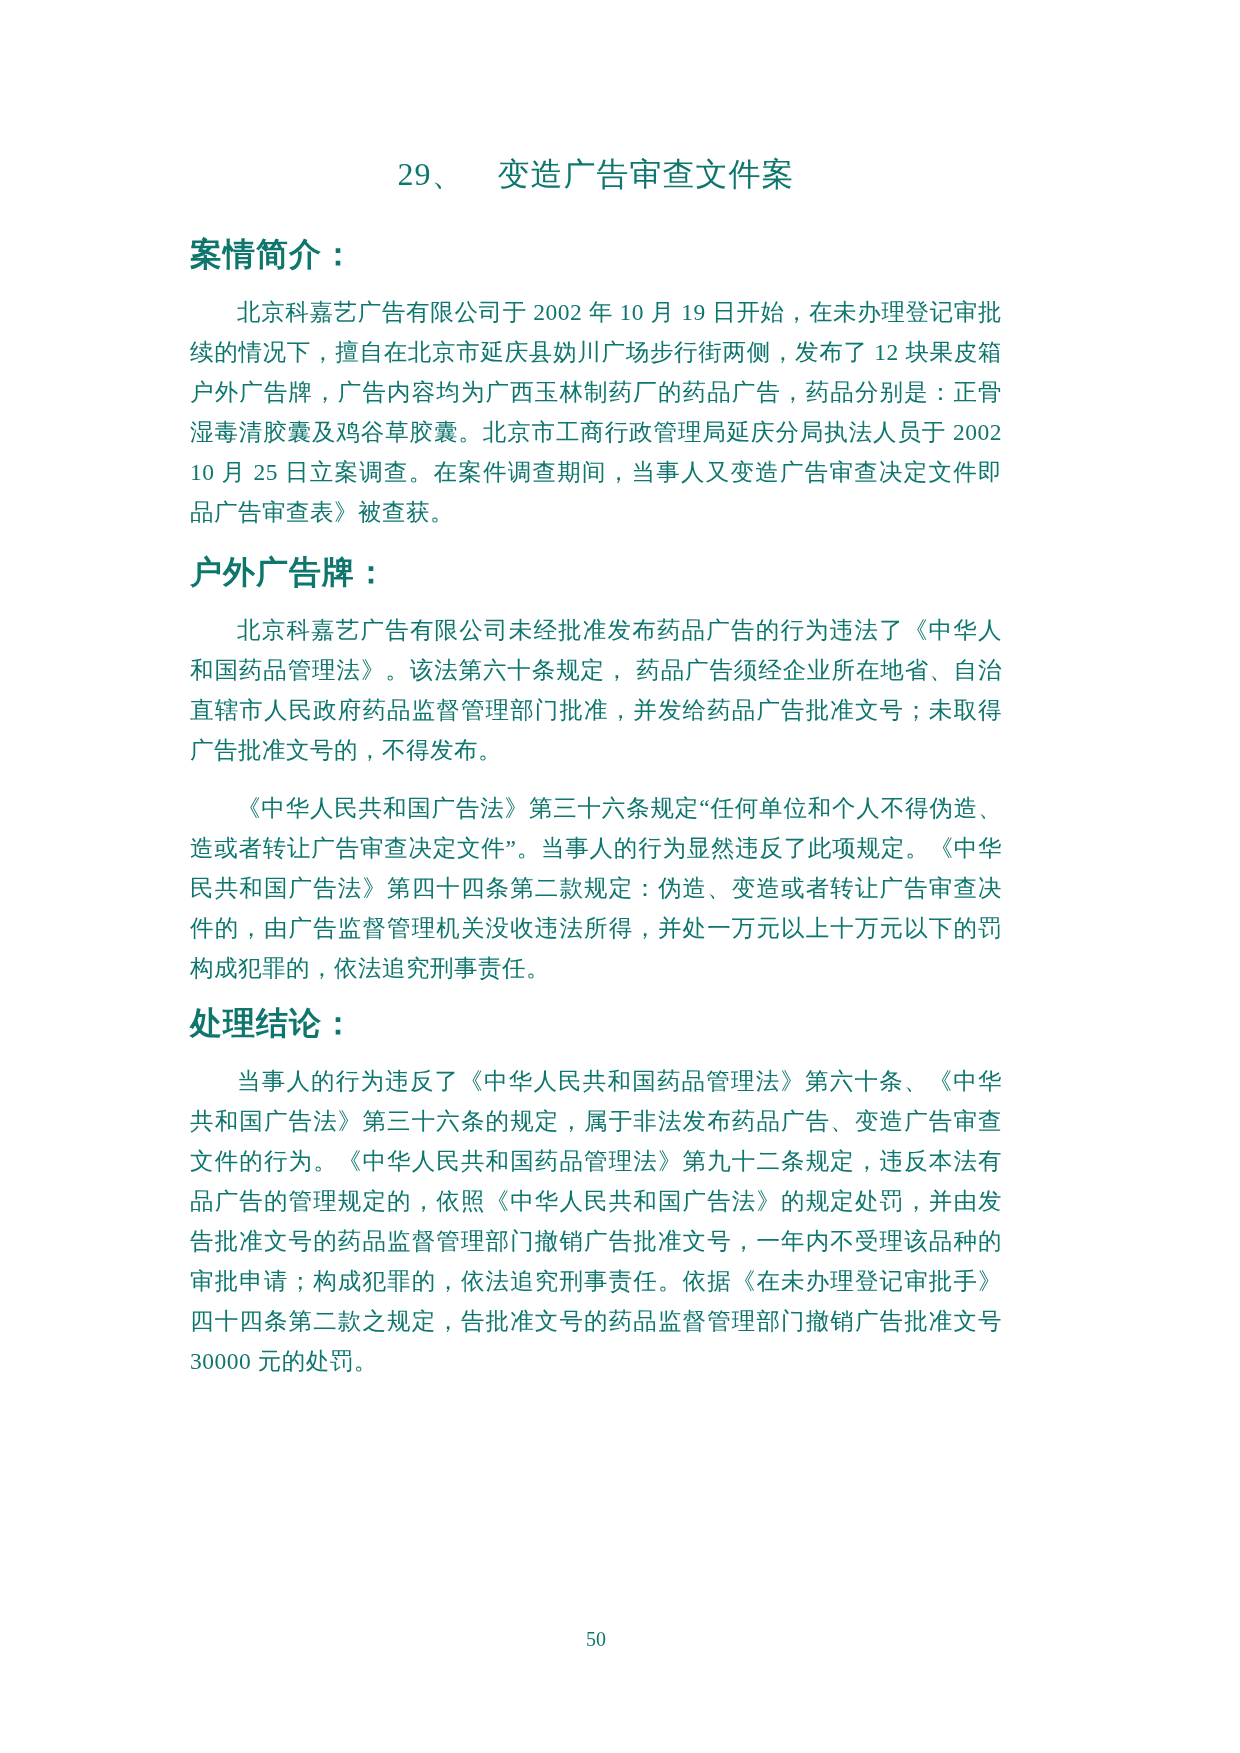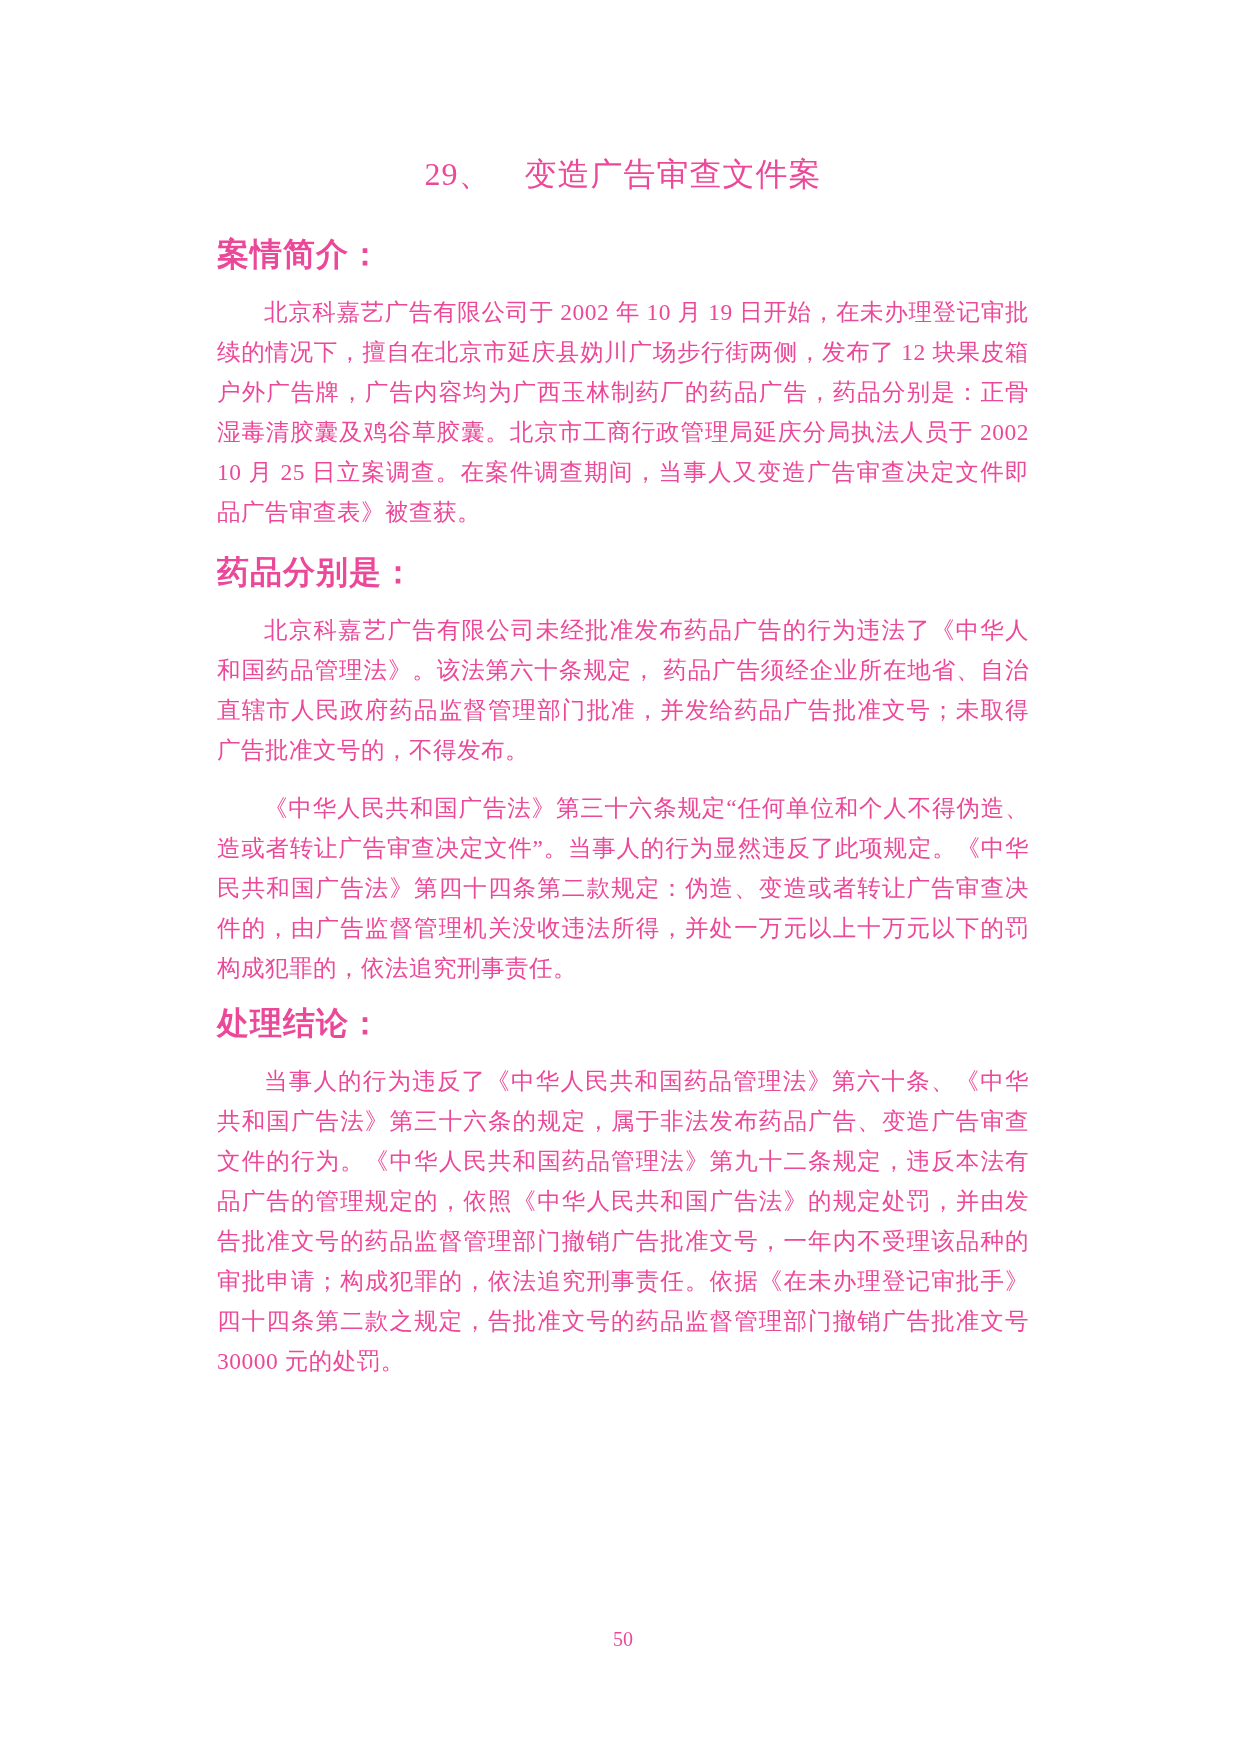--- a/index.html
+++ b/index.html
@@ -1,24 +1,23 @@
 <!DOCTYPE html>
 <html><head>
 <meta charset="utf-8">
 <style>
   html, body { margin: 0; padding: 0; background: #ffffff; }
   .page {
     position: relative;
     width: 1192px;
     height: 1753px;
     background: #ffffff;
-    color: #ec4899;
+    color: #0f766e;
     font-family: "Liberation Serif", "DejaVu Serif", serif;
     overflow: hidden;
-    margin-left: 27px;
   }
   .content { padding: 152px 190px 0 190px; }
 
   h1.doc-title {
     margin: 0;
     font-size: 32px;
     line-height: 44px;
     font-weight: 400;
     text-align: center;
     letter-spacing: 1px;
@@ -78,21 +77,21 @@
         <div class="line first">北京科嘉艺广告有限公司于 2002 年 10 月 19 日开始，在未办理登记审批手</div>
         <div class="line">续的情况下，擅自在北京市延庆县妫川广场步行街两侧，发布了 12 块果皮箱式</div>
         <div class="line">户外广告牌，广告内容均为广西玉林制药厂的药品广告，药品分别是：正骨水、</div>
         <div class="line">湿毒清胶囊及鸡谷草胶囊。北京市工商行政管理局延庆分局执法人员于 2002 年</div>
         <div class="line">10 月 25 日立案调查。在案件调查期间，当事人又变造广告审查决定文件即《药</div>
         <div class="line last">品广告审查表》被查获。</div>
       </div>
     </section>
 
     <section>
-      <h2 class="sec-heading">药品分别是：</h2>
+      <h2 class="sec-heading">户外广告牌：</h2>
       <div class="para">
         <div class="line first">北京科嘉艺广告有限公司未经批准发布药品广告的行为违法了《中华人民共</div>
         <div class="line">和国药品管理法》。该法第六十条规定， 药品广告须经企业所在地省、自治区、</div>
         <div class="line">直辖市人民政府药品监督管理部门批准，并发给药品广告批准文号；未取得药品</div>
         <div class="line last">广告批准文号的，不得发布。</div>
       </div>
       <div class="para">
         <div class="line first">《中华人民共和国广告法》第三十六条规定“任何单位和个人不得伪造、变</div>
         <div class="line">造或者转让广告审查决定文件”。当事人的行为显然违反了此项规定。《中华人</div>
         <div class="line">民共和国广告法》第四十四条第二款规定：伪造、变造或者转让广告审查决定文</div>

